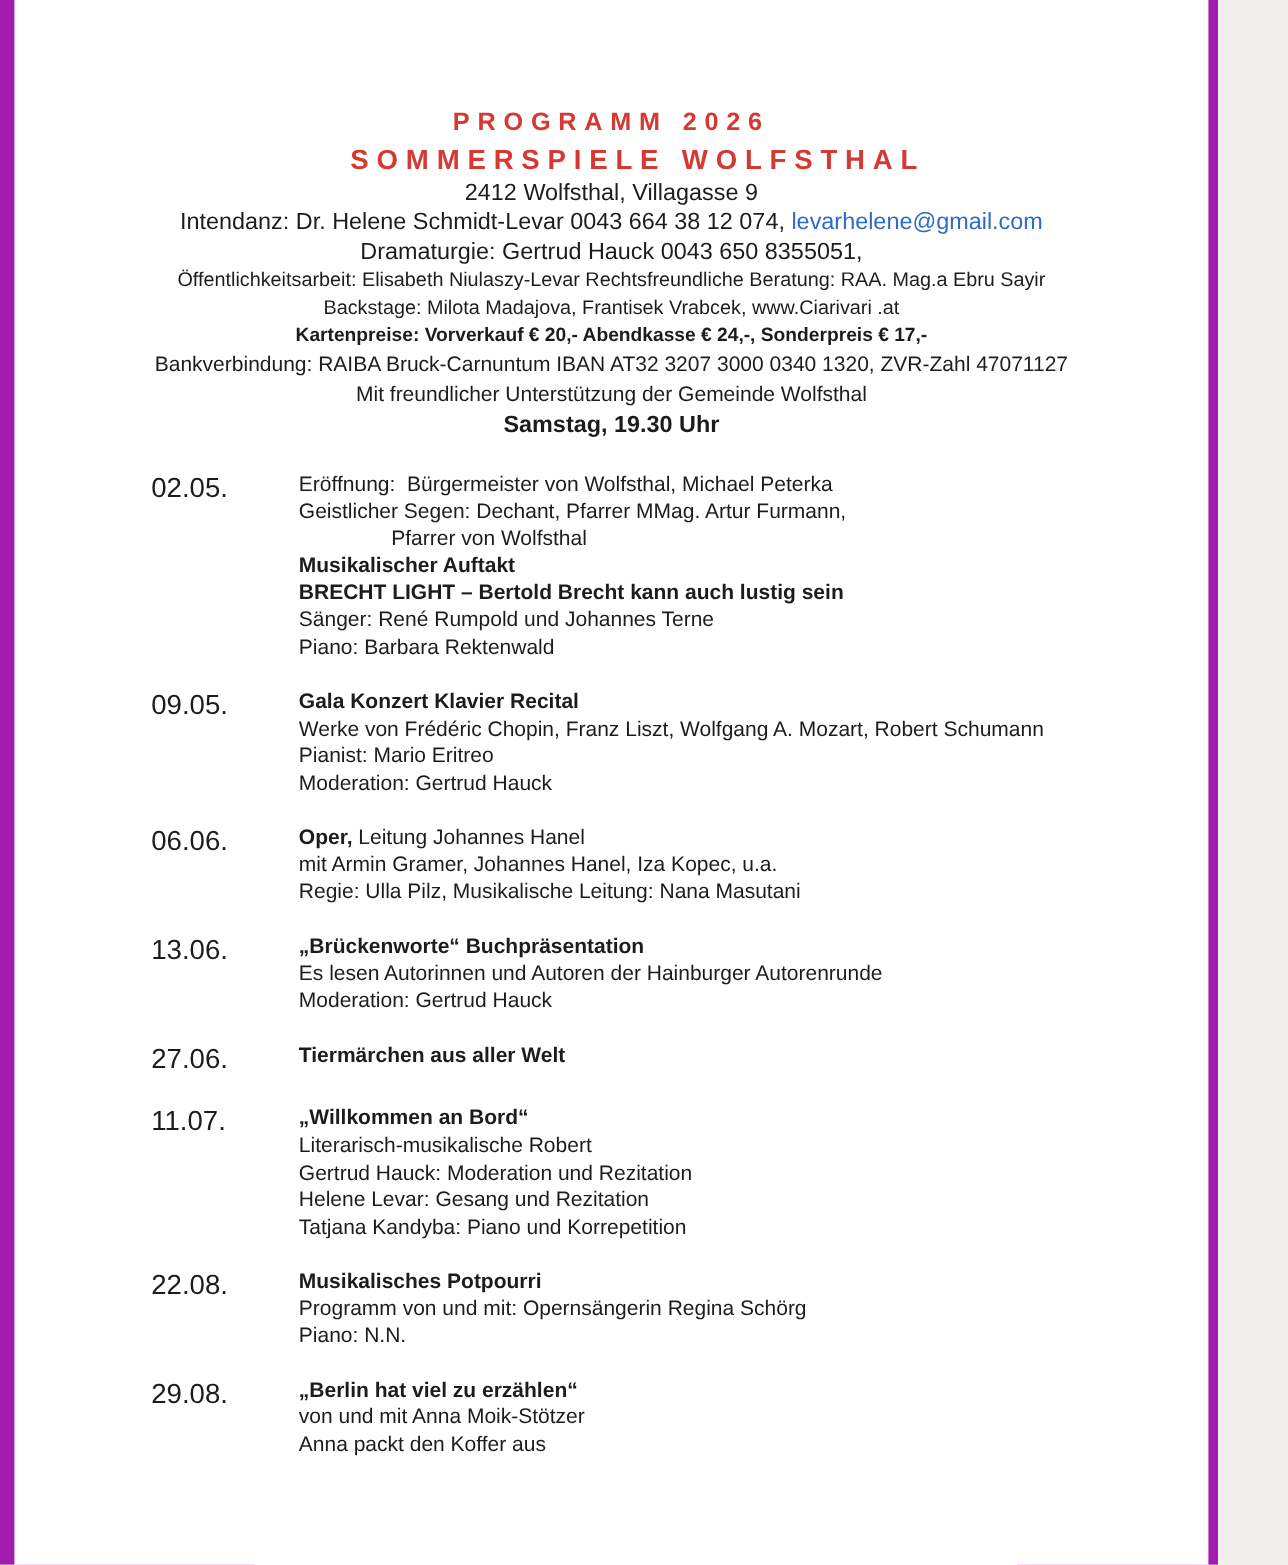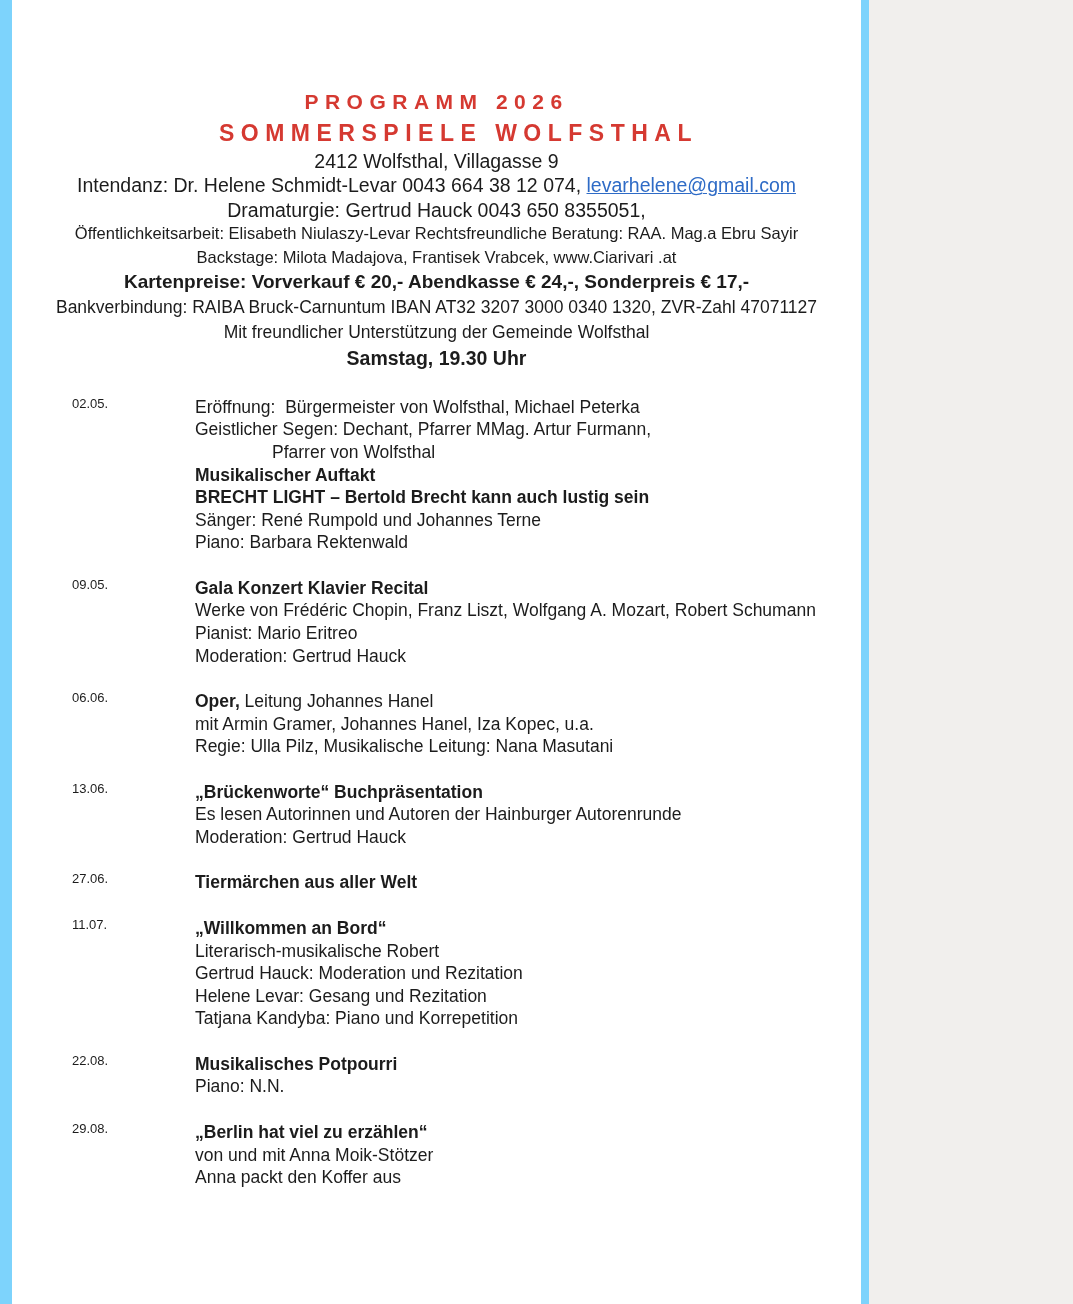--- a/index.html
+++ b/index.html
@@ -3,24 +3,24 @@
 <meta charset="utf-8">
 <style>
   html, body {
     margin: 0;
     padding: 0;
     background: #f1efed;
     font-family: "Liberation Sans", "DejaVu Sans", sans-serif;
     color: #1c1c1c;
   }
   .viewport {
-    width: 869px;
+    width: 1015px;
     min-height: 1304px;
     position: relative;
-    background: #7dd3fc;
+    background: #a21caf;
   }
   .page {
     position: absolute;
     left: 12px;
     right: 8px;
     top: 0;
     min-height: 1304px;
     background: #ffffff;
     box-sizing: border-box;
     padding-top: 90px;
@@ -39,44 +39,43 @@
     color: #d53931;
     font-weight: 700;
     font-size: 23px;
     letter-spacing: 6.5px;
     margin-bottom: 3px !important;
     padding-left: 44px;
   }
   .hline-lg { font-size: 19.5px; line-height: 1.2; margin-bottom: 1px !important; }
   .hline-sm { font-size: 16.5px; line-height: 1.25; margin-bottom: 3px !important; }
   .hline-md { font-size: 17.5px; line-height: 1.25; margin-bottom: 3px !important; }
-  .hline-bold { font-size: 19px; font-weight: 700; line-height: 1.25; margin-bottom: 3px !important; }
+  .hline-bold { font-size: 16px; font-weight: 700; line-height: 1.25; margin-bottom: 3px !important; }
   .email-link {
     color: #2e6bc6;
-    text-decoration: underline;
     cursor: pointer;
   }
   .section-heading {
     text-align: center;
     font-weight: 700;
     font-size: 19.5px;
     margin-top: 22px;
   }
   .events {
     margin-top: 26px;
   }
   .event {
     display: flex;
     margin-bottom: 23px;
   }
   .event-date {
     flex: none;
     width: 123px;
-    margin-left: 60px;
-    font-size: 13px;
+    margin-left: 114px;
+    font-size: 23px;
     line-height: 1.29;
   }
   .event-lines {
     flex: 1;
     min-width: 0;
   }
   .event-line {
     font-size: 17.5px;
     line-height: 1.29;
     white-space: pre-wrap;
@@ -161,20 +160,21 @@
             <div class="event-line"><span>Gertrud Hauck: Moderation und Rezitation</span></div>
             <div class="event-line"><span>Helene Levar: Gesang und Rezitation</span></div>
             <div class="event-line"><span>Tatjana Kandyba: Piano und Korrepetition</span></div>
           </div>
   </div>
 
   <div class="event">
     <div class="event-date">22.08.</div>
     <div class="event-lines">
             <div class="event-line"><span class="bold">Musikalisches Potpourri</span></div>
+            <div class="event-line"><span>Programm von und mit: Opernsängerin Regina Schörg</span></div>
             <div class="event-line"><span>Piano: N.N.</span></div>
           </div>
   </div>
 
   <div class="event">
     <div class="event-date">29.08.</div>
     <div class="event-lines">
             <div class="event-line"><span class="bold">„Berlin hat viel zu erzählen“</span></div>
             <div class="event-line"><span>von und mit Anna Moik-Stötzer</span></div>
             <div class="event-line"><span>Anna packt den Koffer aus</span></div>

